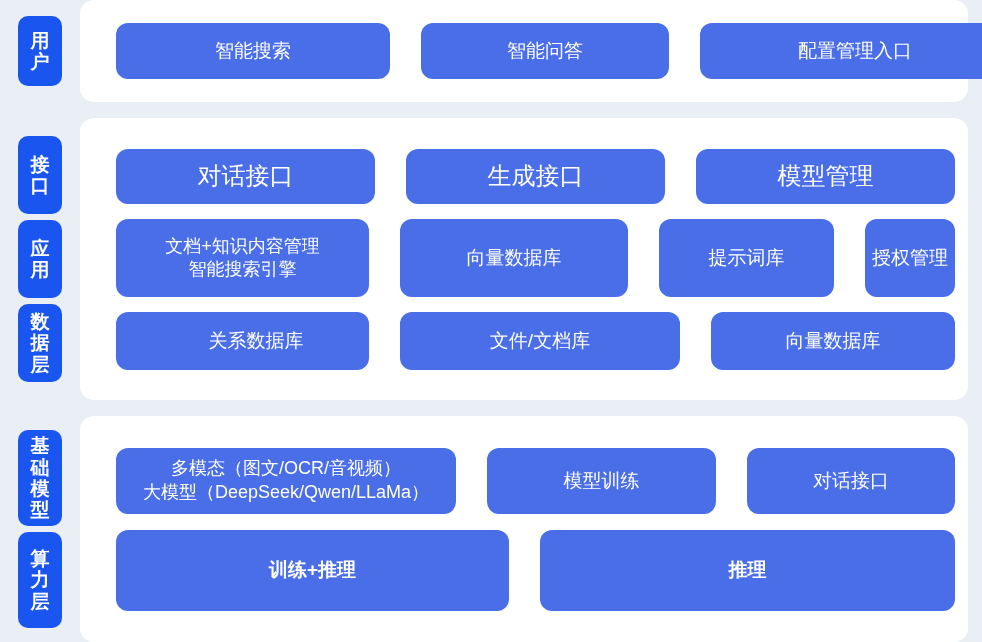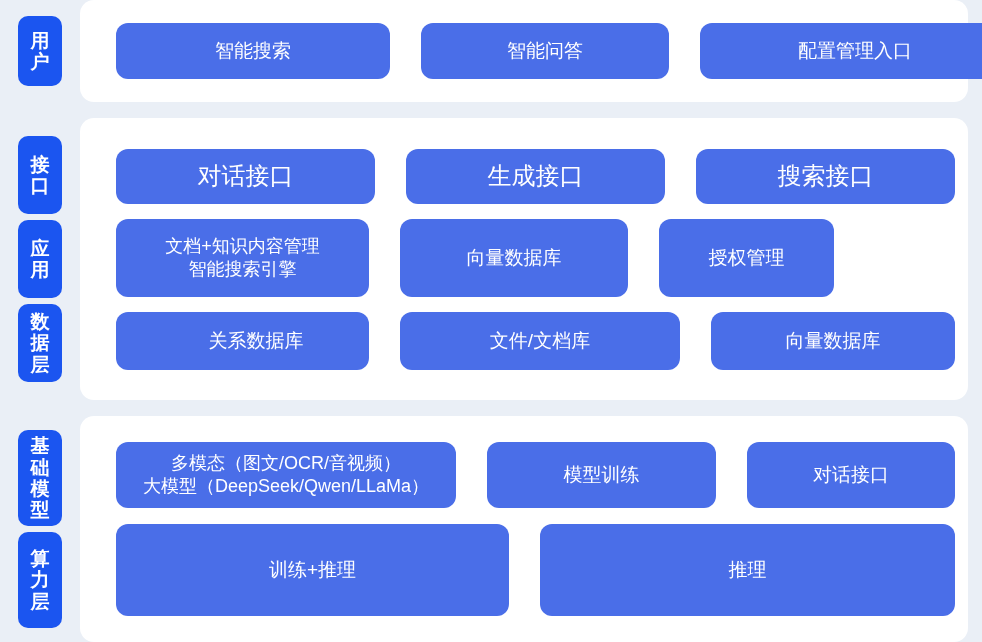--- a/index.html
+++ b/index.html
@@ -124,21 +124,21 @@
   #group-base .label-chip { height: 96px; }
   #group-base .rows { gap: 16px; }
   #group-base .row-model { height: 66px; }
   #group-base .row-model .box:nth-child(1) {
     flex: 0 0 340px;
     font-size: 18px;
     line-height: 1.3;
   }
   #group-base .row-model .box:nth-child(2) { flex: 0 0 229px; }
   #group-base .row-model .box:nth-child(3) { flex: 1 1 auto; }
-  #group-base .row-compute { height: 92px; }
+  #group-base .row-compute { height: 81px; font-weight: bold; }
   #group-base .row-compute .box:nth-child(1) { flex: 0 0 393px; }
   #group-base .row-compute .box:nth-child(2) { flex: 1 1 auto; }
 </style>
 </head>
 <body>
 
 <div class="canvas">
 
   <div class="group" id="group-user">
     <div class="panel"></div>
@@ -171,26 +171,27 @@
       <div class="label-chip">
           <span class="ch">数</span>
           <span class="ch">据</span>
           <span class="ch">层</span>
         </div>
     </div>
     <div class="rows">
       <div class="row row-interface">
         <div class="box">对话接口</div>
         <div class="box">生成接口</div>
-        <div class="box">搜索接口</div>
+        <div class="box">模型管理</div>
       </div>
       <div class="row row-app">
         <div class="box">文档+知识内容管理
 智能搜索引擎</div>
         <div class="box">向量数据库</div>
+        <div class="box">提示词库</div>
         <div class="box">授权管理</div>
       </div>
       <div class="row row-data">
         <div class="box">关系数据库</div>
         <div class="box">文件/文档库</div>
         <div class="box">向量数据库</div>
       </div>
     </div>
   </div>
 

